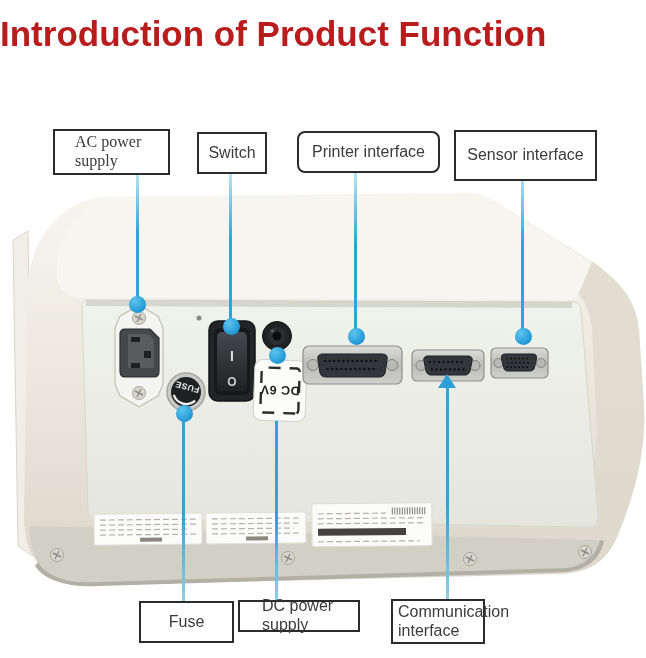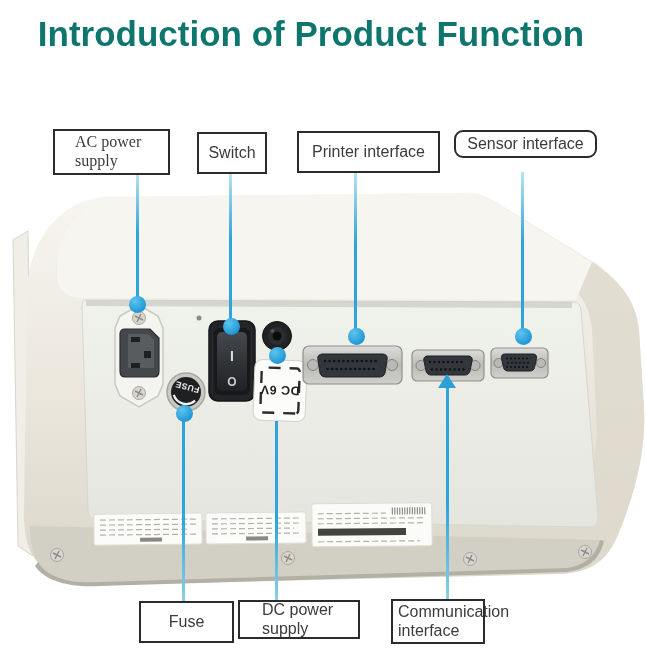--- a/index.html
+++ b/index.html
@@ -1,19 +1,19 @@
 <!DOCTYPE html>
 <html><head>
 <meta charset="utf-8">
 <style>
   html,body{margin:0;padding:0;background:#ffffff;}
   .stage{position:relative;width:646px;height:658px;background:#ffffff;overflow:hidden;
          font-family:"Liberation Sans", sans-serif;}
-  .title{position:absolute;left:0;top:14px;width:622px;text-align:center;
-         font-size:35px;font-weight:bold;color:#0f766e;letter-spacing:0;}
+  .title{position:absolute;left:0;top:14px;width:622px;
+         font-size:35px;font-weight:bold;color:#b91c1c;letter-spacing:0;}
   .devsvg{position:absolute;left:0;top:0;}
   .box{position:absolute;background:#ffffff;border:2px solid #2b2b2b;color:#3b3b3b;
        font-size:16px;line-height:1.18;box-sizing:border-box;display:flex;
        align-items:center;white-space:pre-line;z-index:6;}
   .box.center{justify-content:center;text-align:center;}
   .box.left{justify-content:flex-start;text-align:left;}
   .vline{position:absolute;width:3px;z-index:3;}
   .vline.down{background:linear-gradient(#b9e2ef, #2da4dc 45%);}
   .vline.up{background:linear-gradient(#2da4dc 55%, #8fd0e5);}
   .dot{position:absolute;width:17px;height:17px;border-radius:50%;z-index:4;
@@ -195,20 +195,20 @@
   <div class="dot" style="left:129px;top:296px;"></div>
   <div class="dot" style="left:223px;top:318px;"></div>
   <div class="dot" style="left:348px;top:328px;"></div>
   <div class="dot" style="left:515px;top:328px;"></div>
   <div class="dot" style="left:269px;top:347px;"></div>
   <div class="dot" style="left:176px;top:405px;"></div>
   <div class="arrow-up" style="left:438px;top:374px;"></div>
 
   <div class="box left" style="left:53px;top:129px;width:117px;height:46px;padding:2px 4px 2px 20px;font-family:Liberation Serif, serif;">AC power supply</div>
   <div class="box center" style="left:197px;top:132px;width:70px;height:42px;padding:6px 4px;">Switch</div>
-  <div class="box center" style="left:297px;top:131px;width:143px;height:42px;padding:2px 4px;">Printer interface</div>
-  <div class="box center" style="left:454px;top:130px;width:143px;height:28px;padding:0 4px;border-radius:9px;">Sensor interface</div>
+  <div class="box center" style="left:297px;top:131px;width:143px;height:42px;padding:2px 4px;border-radius:8px;">Printer interface</div>
+  <div class="box center" style="left:454px;top:130px;width:143px;height:51px;padding:0 4px;">Sensor interface</div>
 
   <div class="box center" style="left:139px;top:601px;width:95px;height:42px;padding:2px 4px;">Fuse</div>
-  <div class="box left" style="left:238px;top:600px;width:122px;height:39px;padding:2px 4px 2px 22px;">DC power supply</div>
+  <div class="box left" style="left:238px;top:600px;width:122px;height:32px;padding:2px 4px 2px 22px;">DC power supply</div>
   <div class="box left" style="left:391px;top:599px;width:94px;height:45px;padding:2px 2px 2px 5px;">Communication interface</div>
 
 </div>
 
 </body></html>

